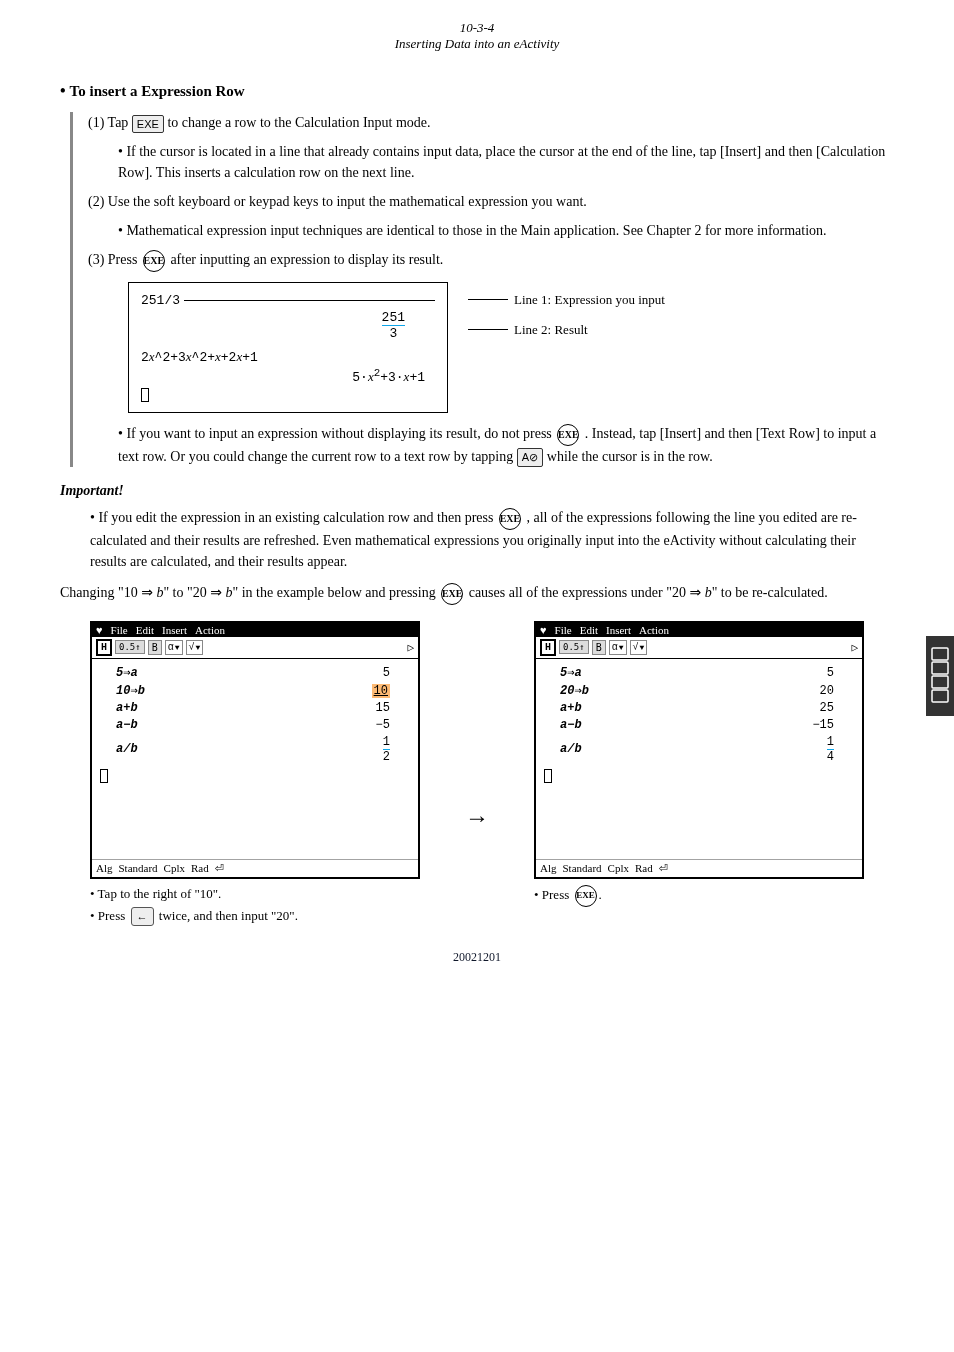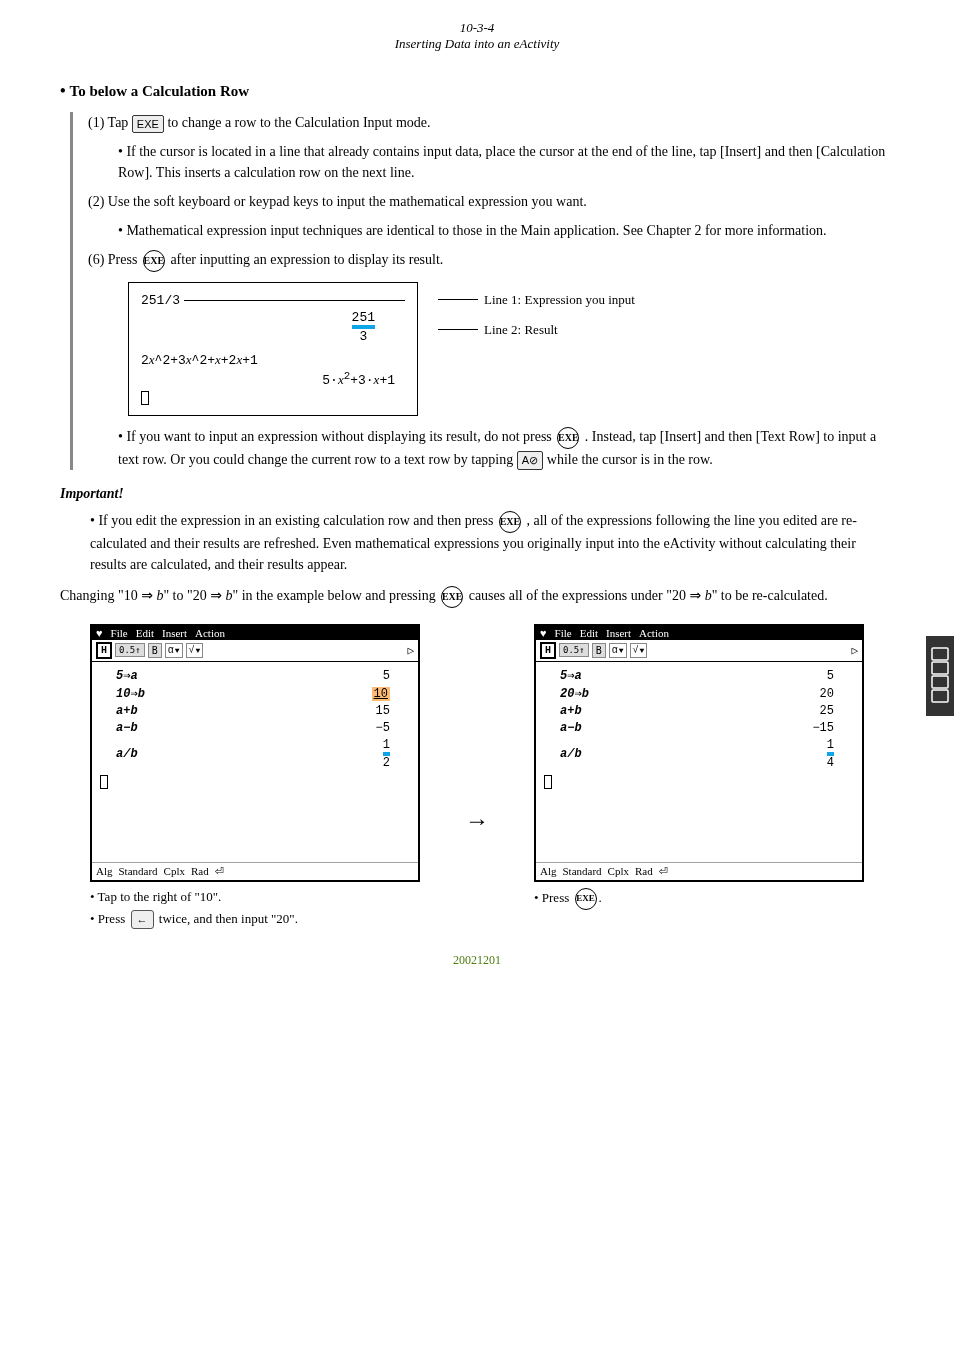--- a/index.html
+++ b/index.html
@@ -165,21 +165,21 @@
     }
     .ea-value {
       font-size: 12px;
       margin-right: 4px;
     }
     .ea-fraction {
       display: inline-block;
       text-align: center;
       vertical-align: middle;
     }
-    .ea-fraction .n { display: block; border-bottom: 4px solid #0ea5e9; }
+    .ea-fraction .n { display: block; border-bottom: 1px solid #0ea5e9; }
     .ea-fraction .d { display: block; }
     .ea-statusbar {
       border-top: 1px solid #a3a3a3;
       display: flex;
       gap: 6px;
       padding: 2px 4px;
       font-size: 11px;
       font-family: 'Times New Roman', serif;
     }
     .ea-cursor {
@@ -225,35 +225,35 @@
       vertical-align: middle;
       background: #eee;
       margin: 0 2px;
     }
 
     
     .page-footer {
       text-align: center;
       margin-top: 20px;
       font-size: 12px;
-      color: #4d7c0f;
+      color: #0f172a;
     }
 
     
     .diagram-wrapper {
       display: flex;
       margin: 10px 0 10px 40px;
       align-items: flex-start;
     }
     .diagram-inner {
       border: 1px solid #000;
       padding: 8px 12px;
       font-family: 'Courier New', monospace;
       font-size: 13px;
-      width: 290px;
+      width: 320px;
       min-height: 110px;
     }
     .diagram-right-annot {
       margin-left: 20px;
       font-family: 'Times New Roman', serif;
       font-size: 13px;
       padding-top: 10px;
     }
     .annot-line {
       display: flex;
@@ -301,21 +301,21 @@
       <rect x="2" y="44" width="16" height="12" rx="1" fill="none" stroke="#fff" stroke-width="1.5"></rect>
     </svg>
   </div>
 
   <div class="page-header">
     <div class="page-num">10-3-4</div>
     <div>Inserting Data into an eActivity</div>
   </div>
 
   <div style="margin-bottom:12px;">
-    <span class="bullet-large" style="font-weight:bold; font-size:15px;">To below a Calculation Row</span>
+    <span class="bullet-large" style="font-weight:bold; font-size:15px;">To insert a Expression Row</span>
   </div>
 
   <div class="left-bar-section">
 
     <div class="step">
       <span>(1) Tap </span>
       <span class="inline-img-key">EXE</span>
       <span> to change a row to the Calculation Input mode.</span>
     </div>
 
@@ -325,21 +325,21 @@
 
     <div class="step">
       <span>(2) Use the soft keyboard or keypad keys to input the mathematical expression you want.</span>
     </div>
 
     <div class="sub-bullet">
       <span>Mathematical expression input techniques are identical to those in the Main application. See Chapter 2 for more information.</span>
     </div>
 
     <div class="step">
-      <span>(6) Press </span>
+      <span>(3) Press </span>
       <span class="key-badge">EXE</span>
       <span> after inputting an expression to display its result.</span>
     </div>
 
     <div class="diagram-wrapper">
       <div class="diagram-inner">
 
         <div class="diagram-line" style="display:flex; align-items:center;">
           <span>251/3</span>
           <span style="flex:1; border-top:1px solid #000; margin-left:4px; display:inline-block; height:1px;"></span>

